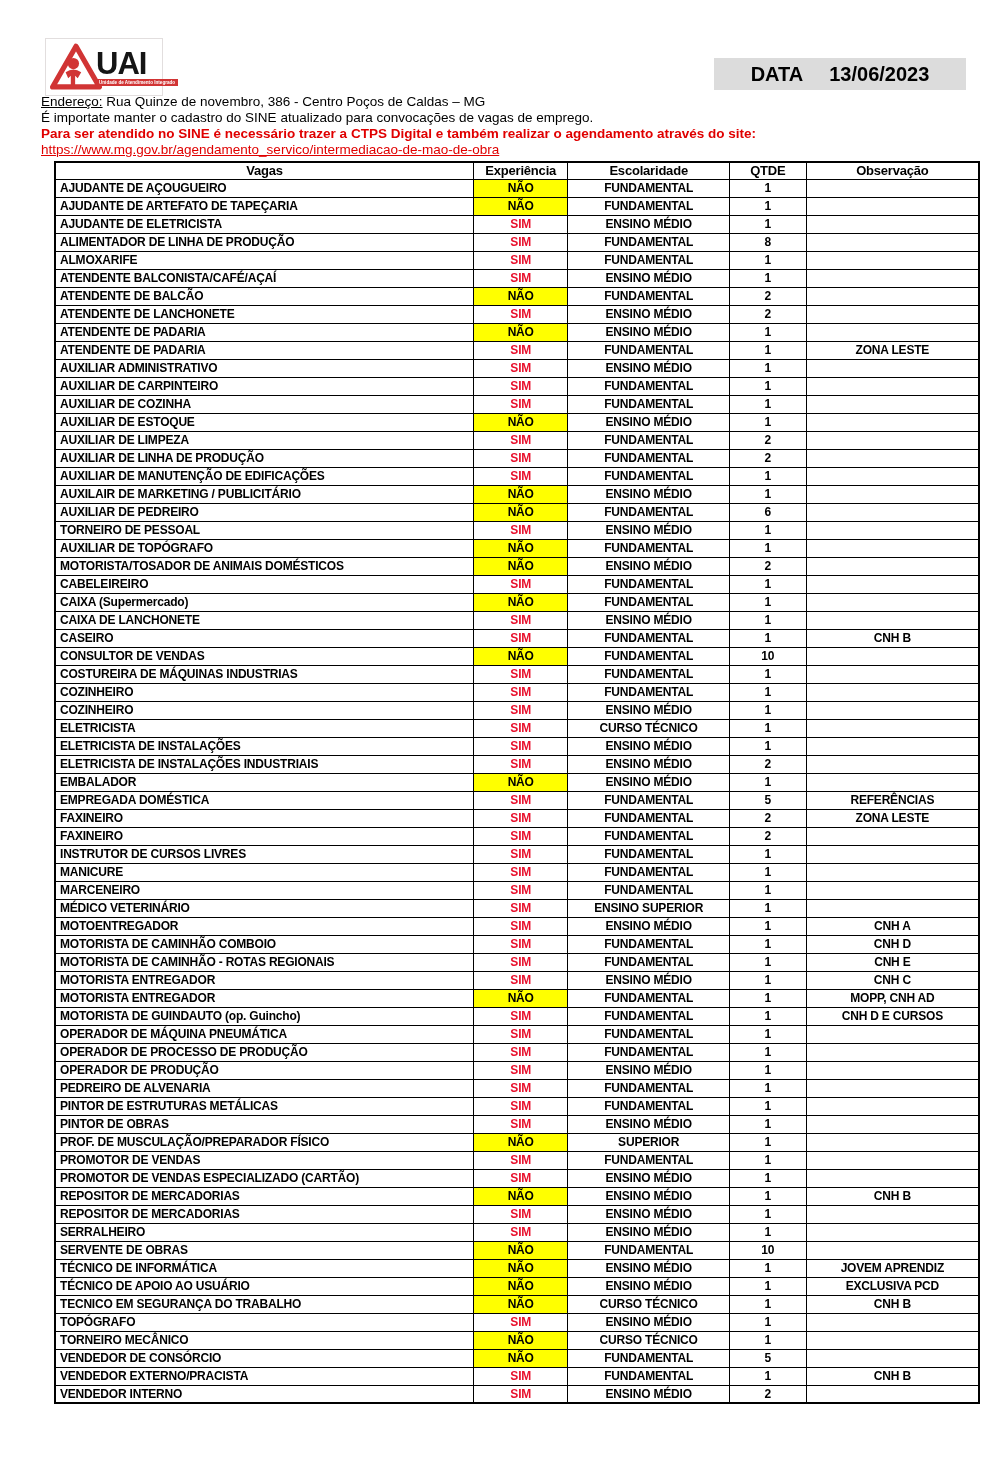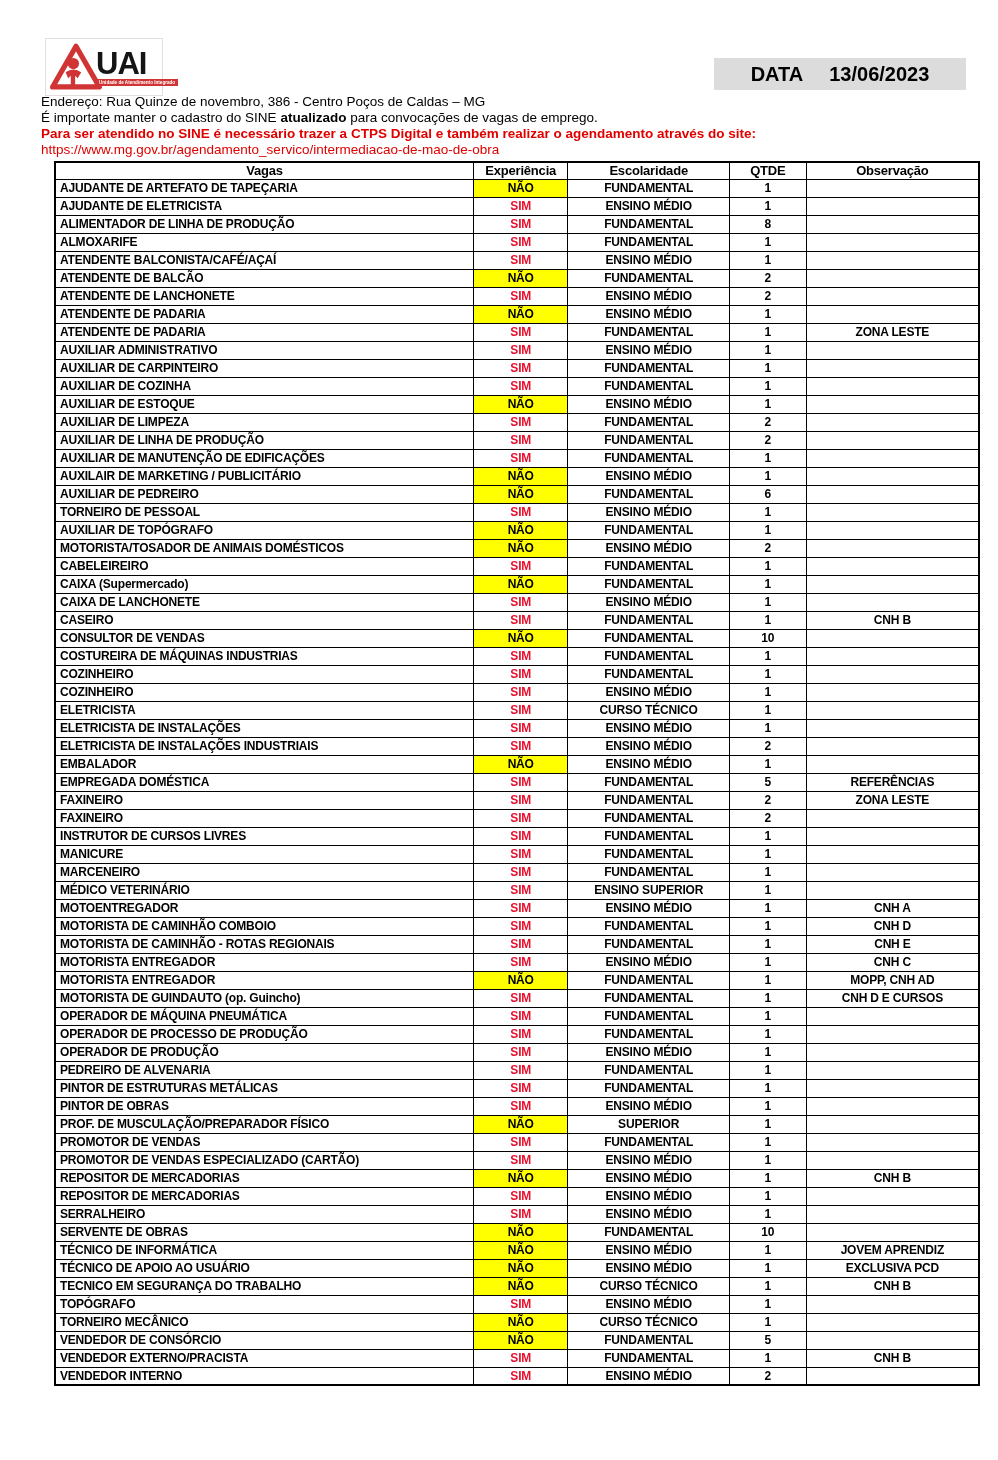--- a/index.html
+++ b/index.html
@@ -26,24 +26,24 @@
   .logo-subtext{
     background:var(--logo-red);color:#fff;font-size:4.6px;font-weight:bold;
     padding:1px 3px;line-height:5px;white-space:nowrap;margin-top:0;
   }
   .date-box{
     position:absolute;left:714px;top:58px;width:252px;height:32px;
     background:var(--date-box-gray);display:flex;align-items:center;justify-content:center;
     font-size:20px;font-weight:bold;gap:26px;
   }
   .info-block{position:absolute;left:41px;top:94px;width:940px;font-size:13.5px;line-height:16px;}
-  .addr-label{}
-  .info-bold{font-weight:bold;}
+  .addr-label{text-decoration:underline;}
+  .info-bold{font-weight:normal;}
   .warning-line{color:var(--warning-red);font-weight:bold;}
-  .site-link{color:var(--warning-red);cursor:pointer;margin-top:24px;}
+  .site-link{color:var(--warning-red);text-decoration:underline;cursor:pointer;margin-top:24px;}
 
   
   table.vacancies{
     position:absolute;left:54px;top:161px;width:926px;
     border-collapse:collapse;table-layout:fixed;
     border:2px solid var(--border-black);
   }
   table.vacancies th,table.vacancies td{
     border:1px solid var(--border-black);
     height:18px;overflow:hidden;white-space:nowrap;
@@ -96,20 +96,27 @@
       <tr>
         <th>Vagas</th>
         <th>Experiência</th>
         <th>Escolaridade</th>
         <th>QTDE</th>
         <th>Observação</th>
       </tr>
     </thead>
     <tbody id="vacancies-body">
         <tr>
+          <td class="c0">AJUDANTE DE AÇOUGUEIRO</td>
+          <td class="c1 exp-nao">NÃO</td>
+          <td class="c2">FUNDAMENTAL</td>
+          <td class="c3">1</td>
+          <td class="c4"></td>
+        </tr>
+        <tr>
           <td class="c0">AJUDANTE DE ARTEFATO DE TAPEÇARIA</td>
           <td class="c1 exp-nao">NÃO</td>
           <td class="c2">FUNDAMENTAL</td>
           <td class="c3">1</td>
           <td class="c4"></td>
         </tr>
         <tr>
           <td class="c0">AJUDANTE DE ELETRICISTA</td>
           <td class="c1 exp-sim">SIM</td>
           <td class="c2">ENSINO MÉDIO</td>

